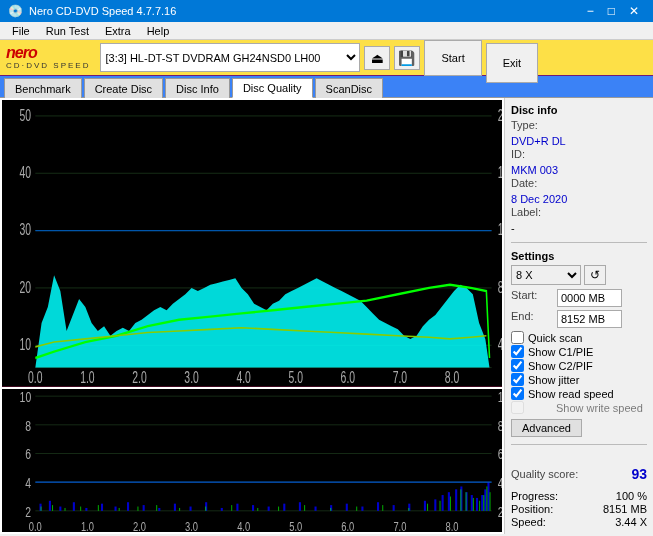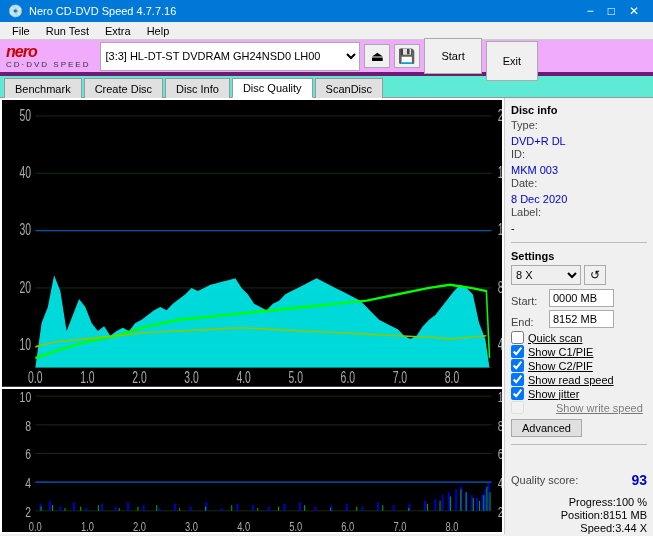--- a/index.html
+++ b/index.html
@@ -46,27 +46,27 @@
       border-bottom: 1px solid #ccc;
       font-size: 11px;
     }
     .menu-item {
       padding: 2px 8px;
       cursor: pointer;
     }
 
     
     .toolbar {
-      background: #f0abfc;
+      background: #fde047;
       display: flex;
       align-items: center;
       padding: 3px 6px;
       height: 36px;
       gap: 4px;
-      border-bottom: 4px solid #701a75;
+      border-bottom: 1px solid #701a75;
     }
     .logo-area {
       display: flex;
       flex-direction: column;
       margin-right: 6px;
     }
     .logo-nero {
       font-size: 16px;
       font-weight: bold;
       color: black;
@@ -110,21 +110,21 @@
       font-size: 11px;
       background: #f0f0f0;
       border: 1px solid #aaa;
       cursor: pointer;
       margin-top: 10px;
     }
 
     
     .tabs {
       display: flex;
-      background: #5eead4;
+      background: #3b82f6;
       border-bottom: 1px solid #999;
       padding: 2px 4px 0;
       height: 22px;
     }
     .tab {
       padding: 2px 10px;
       border: 1px solid #999;
       border-bottom: none;
       background: #e0e0e0;
       cursor: pointer;
@@ -208,81 +208,80 @@
       border: 1px solid #aaa;
       background: #f0f0f0;
       cursor: pointer;
       display: flex;
       align-items: center;
       justify-content: center;
     }
 
     .mb-row {
       display: flex;
-      align-items: flex-end;
-      gap: 8px;
+      align-items: flex-start;
+      gap: 16px;
       margin-bottom: 3px;
     }
     .mb-label { min-width: 30px; color: #444; }
     .mb-input {
       width: 65px;
       height: 18px;
       font-size: 11px;
       border: 1px solid #aaa;
       padding: 1px 3px;
       background: white;
     }
 
     .checkbox-row {
       display: flex;
       align-items: center;
       gap: 4px;
       margin-bottom: 1px;
-      text-decoration: underline;
     }
     .checkbox-row input[type=checkbox] {
       width: 13px;
       height: 13px;
     }
     .checkbox-row label { font-size: 11px; }
 
     .advanced-btn {
       margin-top: 4px;
       padding: 2px 10px;
       font-size: 11px;
       background: #e0e0e0;
       border: 1px solid #aaa;
       cursor: pointer;
       align-self: flex-end;
     }
 
     .quality-score-row {
-      margin-top: 20px;
+      margin-top: 14px;
       display: flex;
       align-items: center;
       justify-content: space-between;
     }
     .quality-label { font-size: 11px; color: #444; }
     .quality-value { font-size: 14px; font-weight: bold; color: #0000cc; }
 
     .progress-section {
       margin-top: 4px;
       font-size: 11px;
     }
     .progress-row {
       display: flex;
-      justify-content: flex-end;
+      justify-content: space-between;
       margin-bottom: 1px;
     }
 
     
     .chart-upper {
       flex: 2;
       position: relative;
-      background: #c4b5fd;
+      background: #be185d;
       margin-bottom: 2px;
     }
     .chart-lower {
       flex: 1;
       position: relative;
       background: black;
     }
 
     
     svg.chart-svg {
@@ -539,26 +538,26 @@
       </div>
       <div class="checkbox-row">
         <input type="checkbox" checked="" id="c1" style="">
         <label for="c1">Show C1/PIE</label>
       </div>
       <div class="checkbox-row">
         <input type="checkbox" checked="" id="c2" style="">
         <label for="c2">Show C2/PIF</label>
       </div>
       <div class="checkbox-row">
+        <input type="checkbox" checked="" id="jit" style="">
+        <label for="jit">Show jitter</label>
+      </div>
+      <div class="checkbox-row">
         <input type="checkbox" checked="" id="rspd" style="">
         <label for="rspd">Show read speed</label>
-      </div>
-      <div class="checkbox-row">
-        <input type="checkbox" checked="" id="jit" style="">
-        <label for="jit">Show jitter</label>
       </div>
       <div class="checkbox-row" style="opacity:0.5;gap:32px;">
         <input type="checkbox" disabled="" id="wspd" style="">
         <label for="wspd">Show write speed</label>
       </div>
 
       <div style="display:flex; ">
         <button class="advanced-btn">Advanced</button>
       </div>
     </div>

